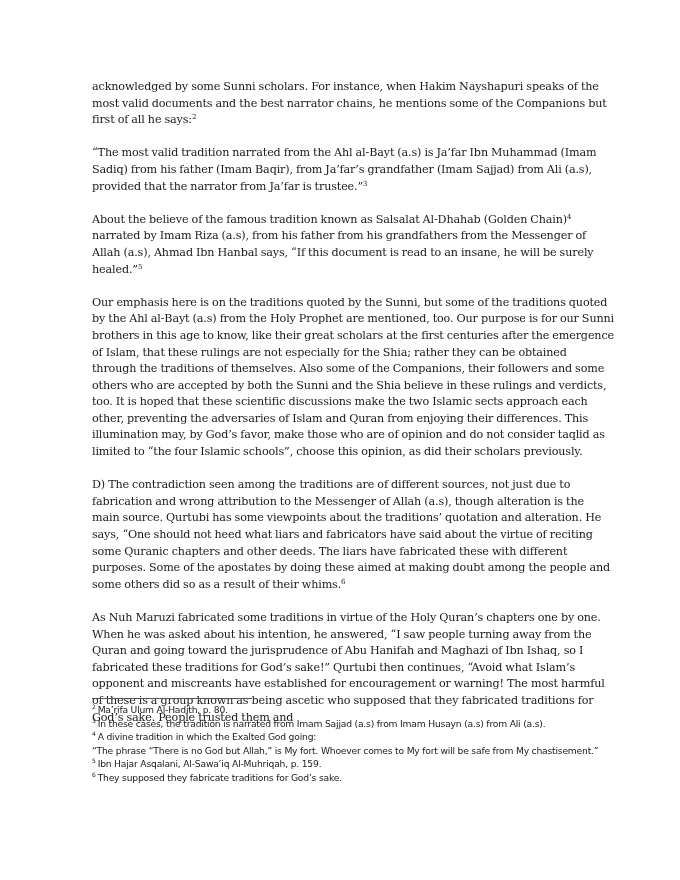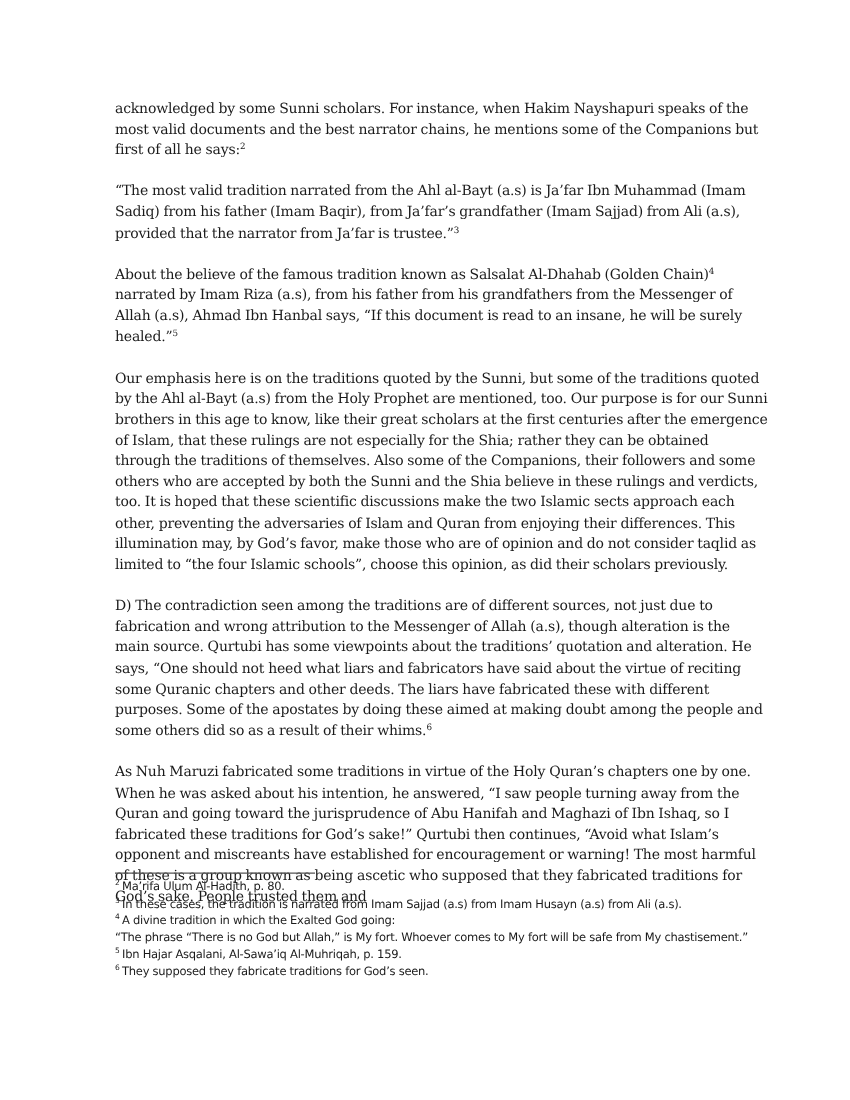--- a/index.html
+++ b/index.html
@@ -90,16 +90,16 @@
   </div>
 
   <div class="footnote-rule"></div>
 
   <div class="footnotes">
     <p class="fn"><sup>2</sup><span>Ma’rifa Ulum Al-Hadith, p. 80.</span></p>
     <p class="fn"><sup>3</sup><span>In these cases, the tradition is narrated from Imam Sajjad (a.s) from Imam Husayn (a.s) from Ali (a.s).</span></p>
     <p class="fn"><sup>4</sup><span>A divine tradition in which the Exalted God going:</span></p>
     <p class="fn"><span>“The phrase “There is no God but Allah,” is My fort. Whoever comes to My fort will be safe from My chastisement.”</span></p>
     <p class="fn"><sup>5</sup><span>Ibn Hajar Asqalani, Al-Sawa’iq Al-Muhriqah, p. 159.</span></p>
-    <p class="fn"><sup>6</sup><span>They supposed they fabricate traditions for God’s seen.</span></p>
+    <p class="fn"><sup>6</sup><span>They supposed they fabricate traditions for God’s sake.</span></p>
   </div>
 
 </div>
 
 </body></html>

